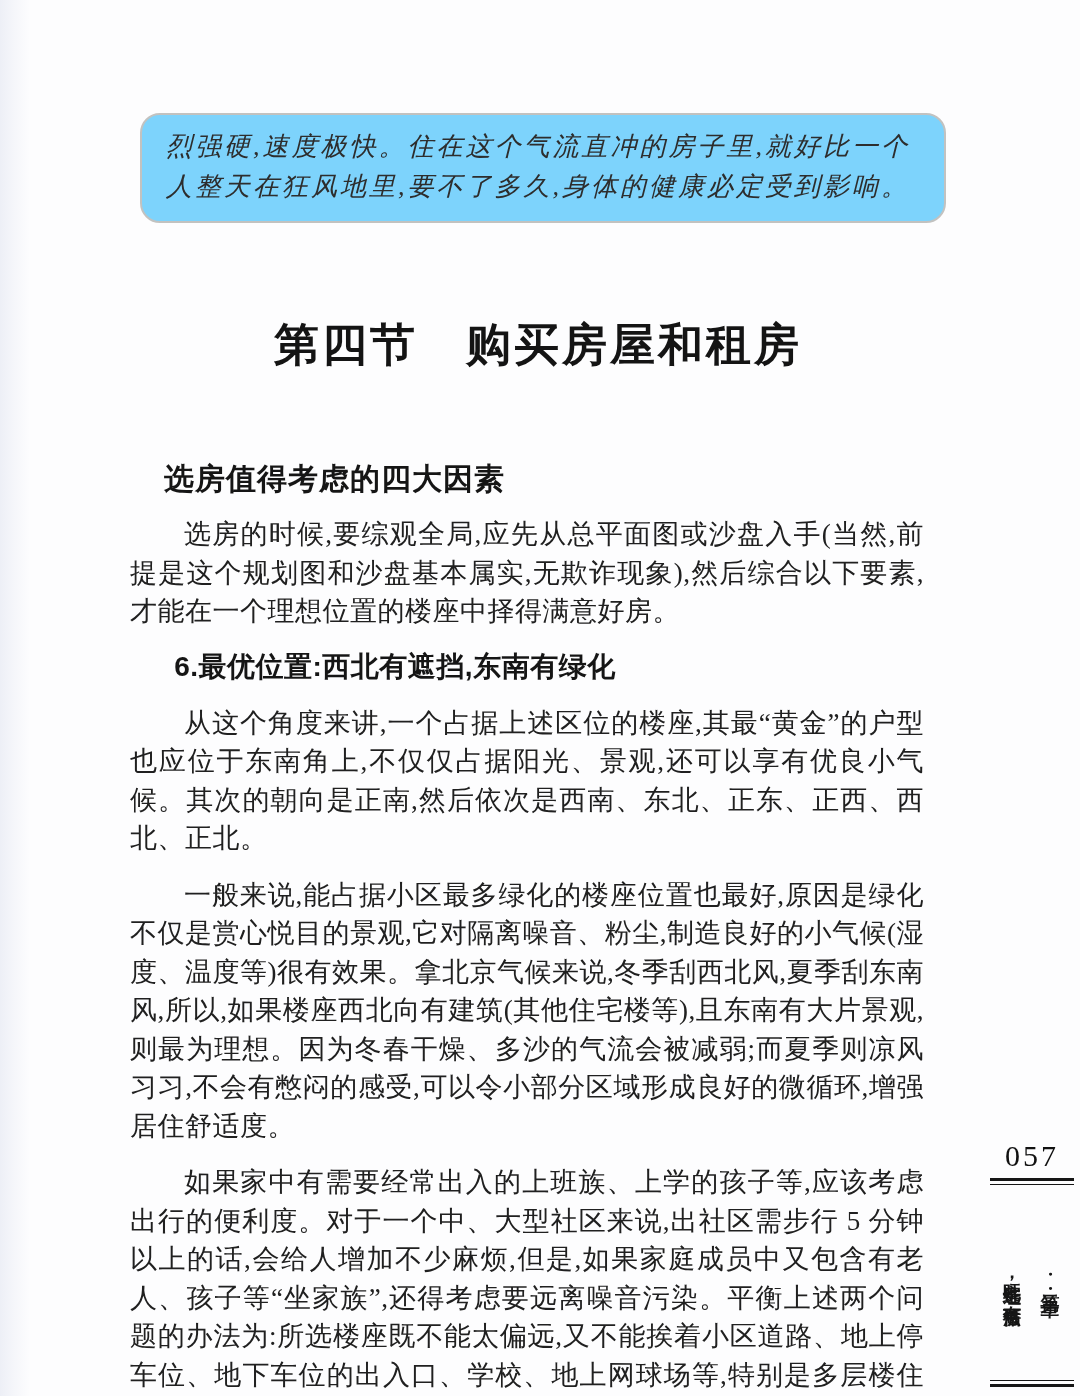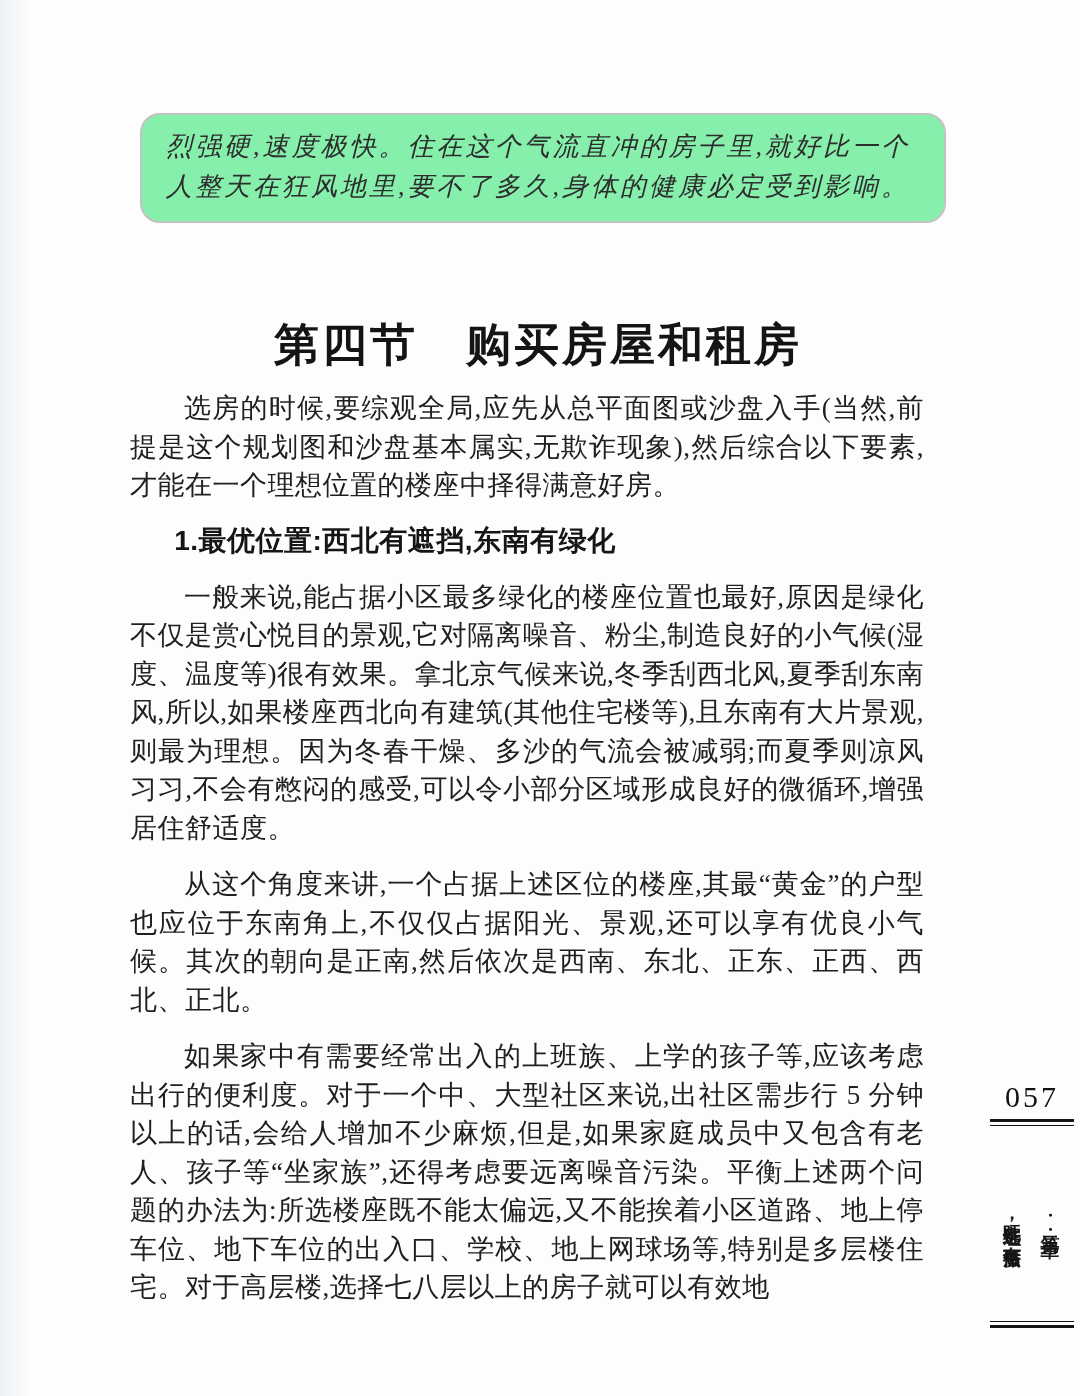--- a/index.html
+++ b/index.html
@@ -18,21 +18,21 @@
     background: linear-gradient(90deg, #edeff6 0%, #f5f6fa 45%, #fdfdfe 100%);
   }
   .content {
     position: absolute; left:130px; top:0; width:816px;
   }
   
   .callout {
     margin: 113px 0 0 10px;
     width: 806px;
     min-height: 94px;
-    background: #86efac;
+    background: #7dd3fc;
     border: 2px solid #c2c2c0;
     border-radius: 20px;
     padding: 12px 26px 14px 24px;
   }
   .callout p {
     margin: 0;
     font-size: 26px;
     line-height: 40px;
     font-style: italic;
     letter-spacing: 3px;
@@ -76,21 +76,21 @@
     font-size: 28px;
     line-height: 38px;
     font-weight: 700;
     letter-spacing: 0.5px;
     color: #151515;
   }
   
   .sidebar {
     position: absolute;
     right: 4px;
-    top: 1080px;
+    top: 1139px;
     width: 88px;
     text-align: center;
   }
   .pagenum {
     font-size: 30px;
     line-height: 34px;
     letter-spacing: 3px;
     color: #111;
     font-family: "Liberation Serif", "DejaVu Serif", serif;
   }
@@ -116,28 +116,29 @@
   <div class="edge-strip"></div>
 
   <div class="content">
 
     <div class="callout">
       <p>烈强硬,速度极快。住在这个气流直冲的房子里,就好比一个人整天在狂风地里,要不了多久,身体的健康必定受到影响。</p>
     </div>
 
     <h1 class="section-title">第四节　购买房屋和租房</h1>
 
+    <h2 class="article-heading">选房值得考虑的四大因素</h2>
 
     <p class="body-p">选房的时候,要综观全局,应先从总平面图或沙盘入手(当然,前提是这个规划图和沙盘基本属实,无欺诈现象),然后综合以下要素,才能在一个理想位置的楼座中择得满意好房。</p>
 
-    <h3 class="sub-heading">1.最优位置:西北有遮挡,东南有绿化</h3>
+    <h3 class="sub-heading">6.最优位置:西北有遮挡,东南有绿化</h3>
+
+    <p class="body-p">从这个角度来讲,一个占据上述区位的楼座,其最“黄金”的户型也应位于东南角上,不仅仅占据阳光、景观,还可以享有优良小气候。其次的朝向是正南,然后依次是西南、东北、正东、正西、西北、正北。</p>
 
     <p class="body-p">一般来说,能占据小区最多绿化的楼座位置也最好,原因是绿化不仅是赏心悦目的景观,它对隔离噪音、粉尘,制造良好的小气候(湿度、温度等)很有效果。拿北京气候来说,冬季刮西北风,夏季刮东南风,所以,如果楼座西北向有建筑(其他住宅楼等),且东南有大片景观,则最为理想。因为冬春干燥、多沙的气流会被减弱;而夏季则凉风习习,不会有憋闷的感受,可以令小部分区域形成良好的微循环,增强居住舒适度。</p>
-
-    <p class="body-p">从这个角度来讲,一个占据上述区位的楼座,其最“黄金”的户型也应位于东南角上,不仅仅占据阳光、景观,还可以享有优良小气候。其次的朝向是正南,然后依次是西南、东北、正东、正西、西北、正北。</p>
 
 
     <p class="body-p">如果家中有需要经常出入的上班族、上学的孩子等,应该考虑出行的便利度。对于一个中、大型社区来说,出社区需步行 5 分钟以上的话,会给人增加不少麻烦,但是,如果家庭成员中又包含有老人、孩子等“坐家族”,还得考虑要远离噪音污染。平衡上述两个问题的办法为:所选楼座既不能太偏远,又不能挨着小区道路、地上停车位、地下车位的出入口、学校、地上网球场等,特别是多层楼住宅。对于高层楼,选择七八层以上的房子就可以有效地</p>
 
   </div>
 
   <aside class="sidebar">
     <div class="pagenum">057</div>
     <div class="rule rule-top"></div>
     <div class="vtext">

